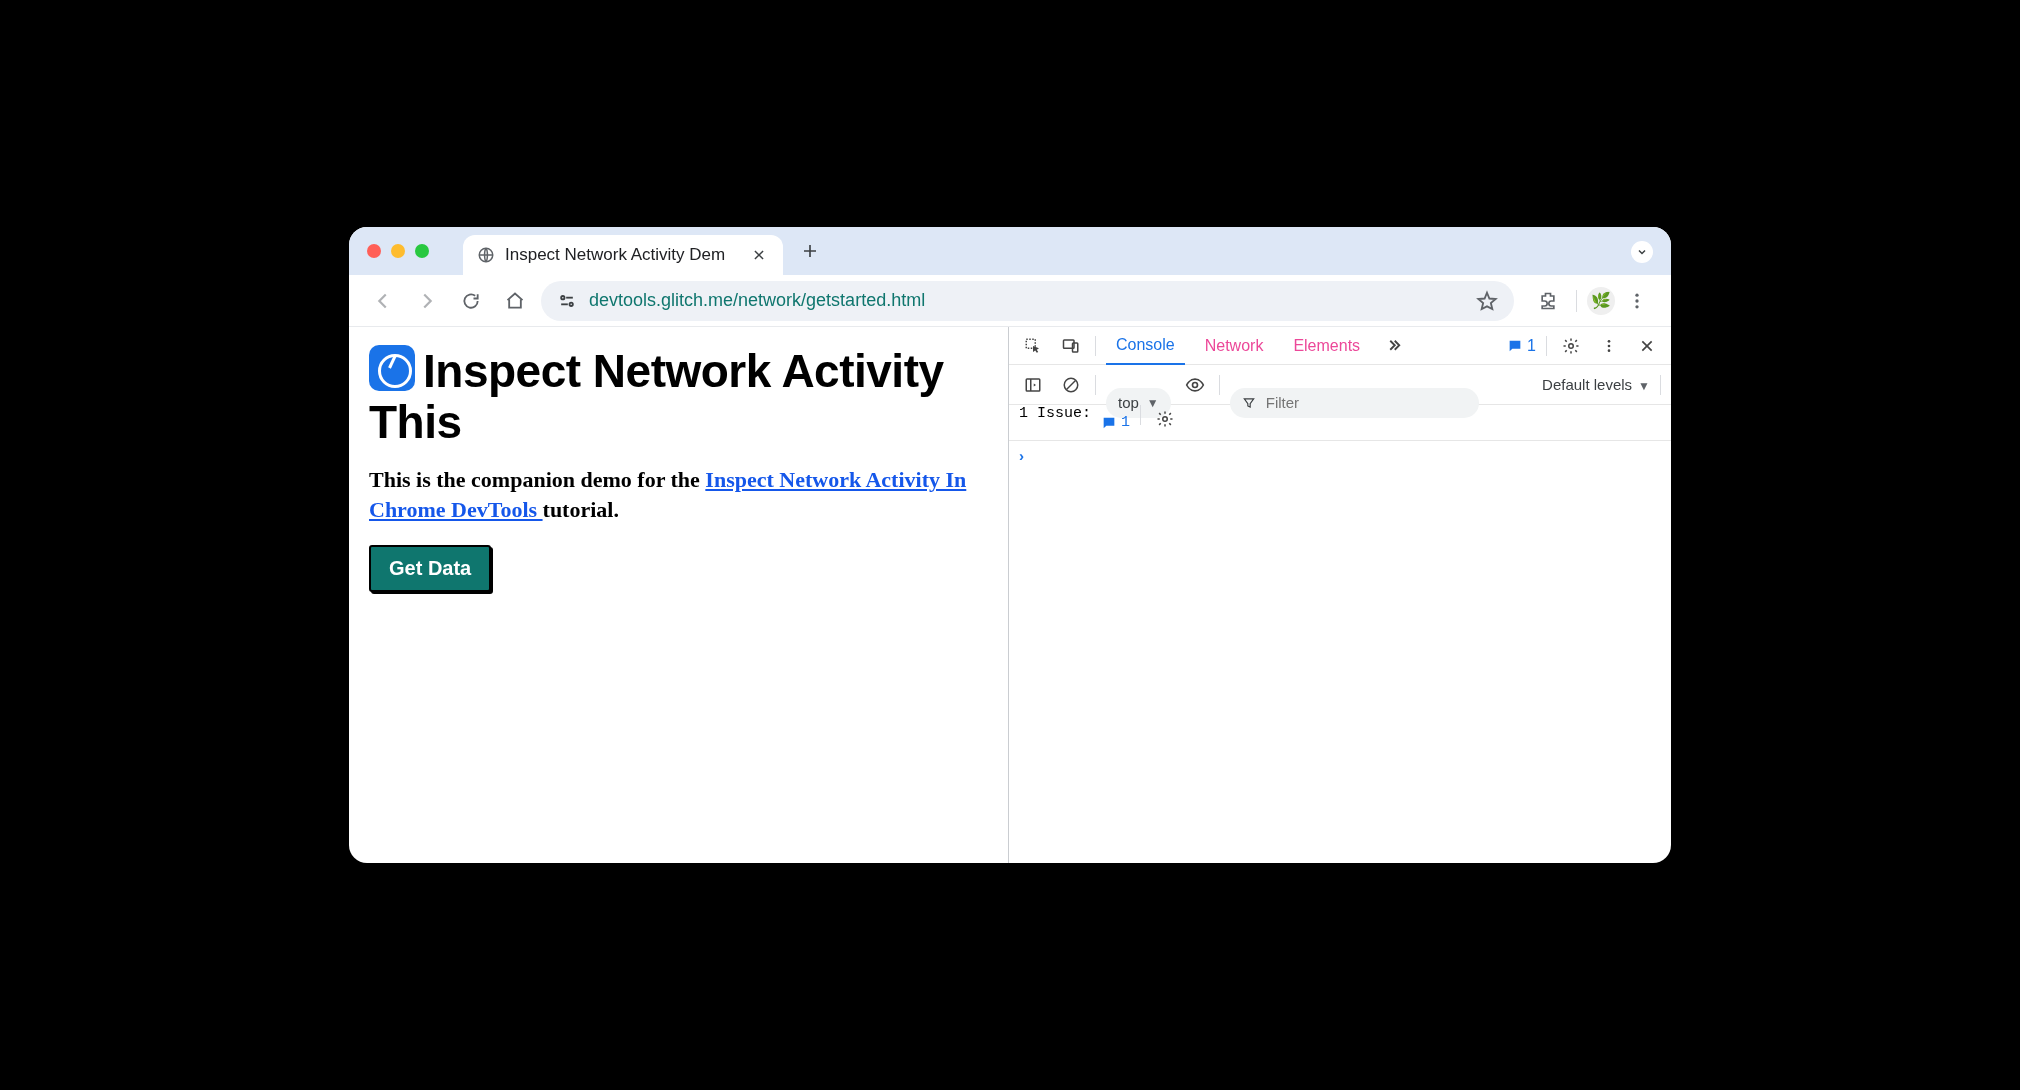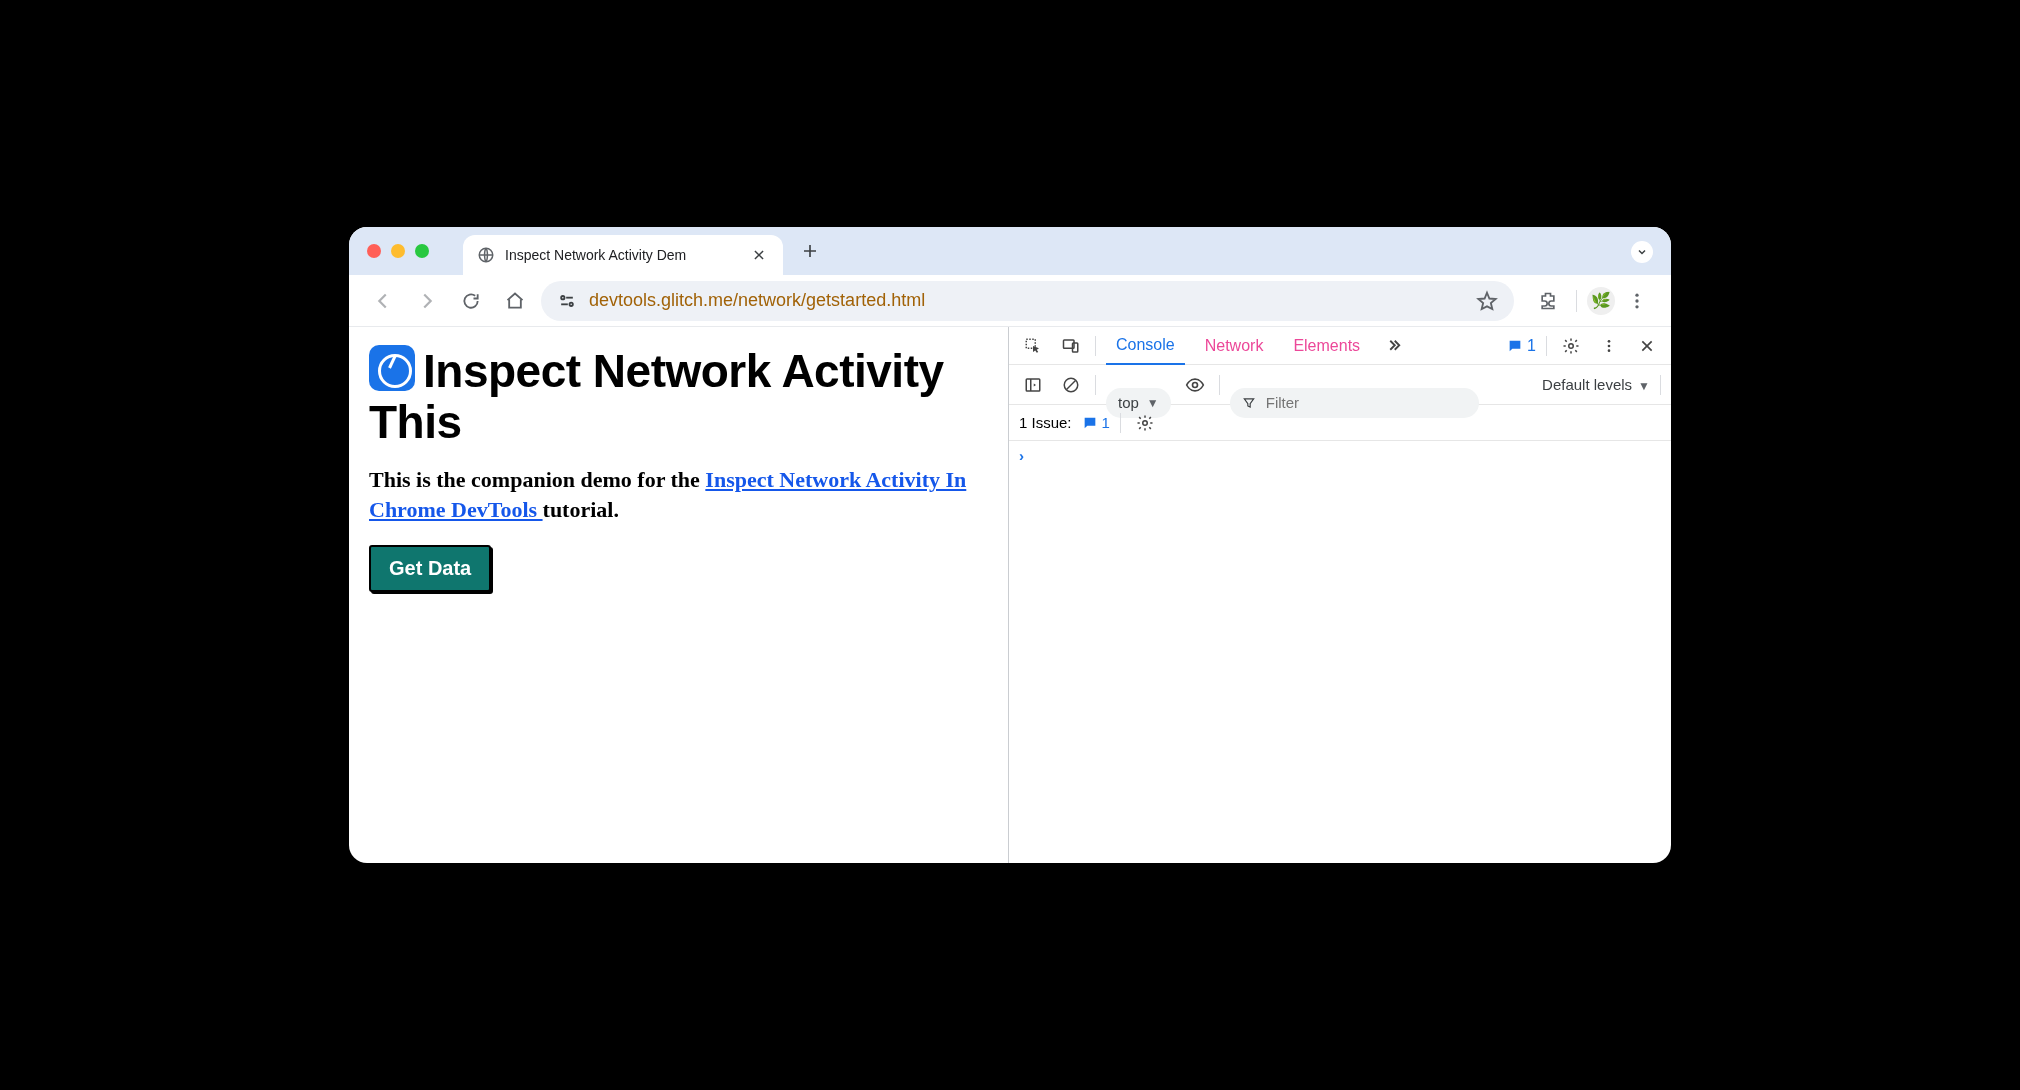--- a/index.html
+++ b/index.html
@@ -33,41 +33,41 @@
   .traffic-lights { display:flex; gap:10px; align-items:center; height:48px; padding-right:34px;}
   .dot { width:14px; height:14px; border-radius:50%; }
   .dot.red{background:#ff5f57;} .dot.yellow{background:#febc2e;} .dot.green{background:#28c840;}
 
   .tab {
     height:40px; background:#fff;
     border-top-left-radius:12px; border-top-right-radius:12px;
     display:flex; align-items:center; gap:10px;
     padding:0 14px;
     min-width:320px;
-    font-size:14px; color:#202124;
+    font-size:17px; color:#202124;
     position:relative;
   }
   .tab .favicon{width:18px;height:18px;color:#5f6368; display:flex;align-items:center;justify-content:center;}
   .tab .title{flex:1; white-space:nowrap; overflow:hidden; text-overflow:ellipsis; max-width:240px;}
   .tab .close{width:20px;height:20px;display:flex;align-items:center;justify-content:center;color:#3c4043;border-radius:50%;}
   .newtab{width:34px;height:34px;display:flex;align-items:center;justify-content:center;color:#3c4043;border-radius:50%; font-size:22px; margin-left:10px; align-self:center;}
   .tabstrip .caret{position:absolute; right:18px; top:14px; width:22px;height:22px; background:#fff; border-radius:50%; display:flex;align-items:center;justify-content:center; color:#3c4043;}
 
   
   .toolbar {
     height:52px; background:#fff; border-bottom:1px solid #e8eaed;
     display:flex; align-items:center; gap:8px; padding:0 16px;
   }
   .tool-btn {
     width:36px;height:36px;border-radius:50%;display:flex;align-items:center;justify-content:center;color:#5f6368;
   }
   .tool-btn.disabled{color:#b0b2b5;}
   .omnibox {
     flex:1; height:40px; background:#eef1f6; border-radius:20px;
-    display:flex; align-items:center; gap:12px; padding:0 16px; font-size:18px; color:#a16207;
+    display:flex; align-items:center; gap:12px; padding:0 16px; font-size:18px; color:#0f766e;
   }
   .omnibox .tune{color:#3c4043;}
   .omnibox .url{flex:1;}
   .right-tools{display:flex;align-items:center;gap:4px; padding-left:8px;}
   .right-tools .sep{width:1px;height:22px;background:#dadce0;margin:0 6px;}
   .avatar{width:28px;height:28px;border-radius:50%;background:#efefef;display:flex;align-items:center;justify-content:center;font-size:16px;}
 
   
   .split { flex:1; display:flex; min-height:0;}
   .page {
@@ -128,22 +128,23 @@
     display:flex; align-items:center; padding:0 10px; gap:10px;
     font-size:15px;
   }
   .pill{background:#f1f3f4;height:30px;border-radius:15px;display:flex;align-items:center;padding:0 12px;gap:8px;color:#3c4043;margin-top:36px;}
   .pill.filter{flex:0 0 230px;}
   .pill .caret{font-size:12px;color:#5f6368;}
   .dt-subbar .levels{display:flex;align-items:flex-end;gap:6px;color:#3c4043;}
 
   .dt-issuebar{
     height:36px; border-bottom:1px solid #e6e6e6;
-    display:flex; align-items:center; padding:0 10px; gap:10px;
+    display:flex; padding:0 10px; gap:10px;
     font-size:15px;
+    font-family:Liberation Mono, monospace;
   }
 
   .dt-console{flex:1; padding:6px 10px;}
   .prompt{color:#1a73e8; font-weight:bold; font-size:15px;}
 
   svg{display:block;}
 </style>
 </head>
 <body>
 

